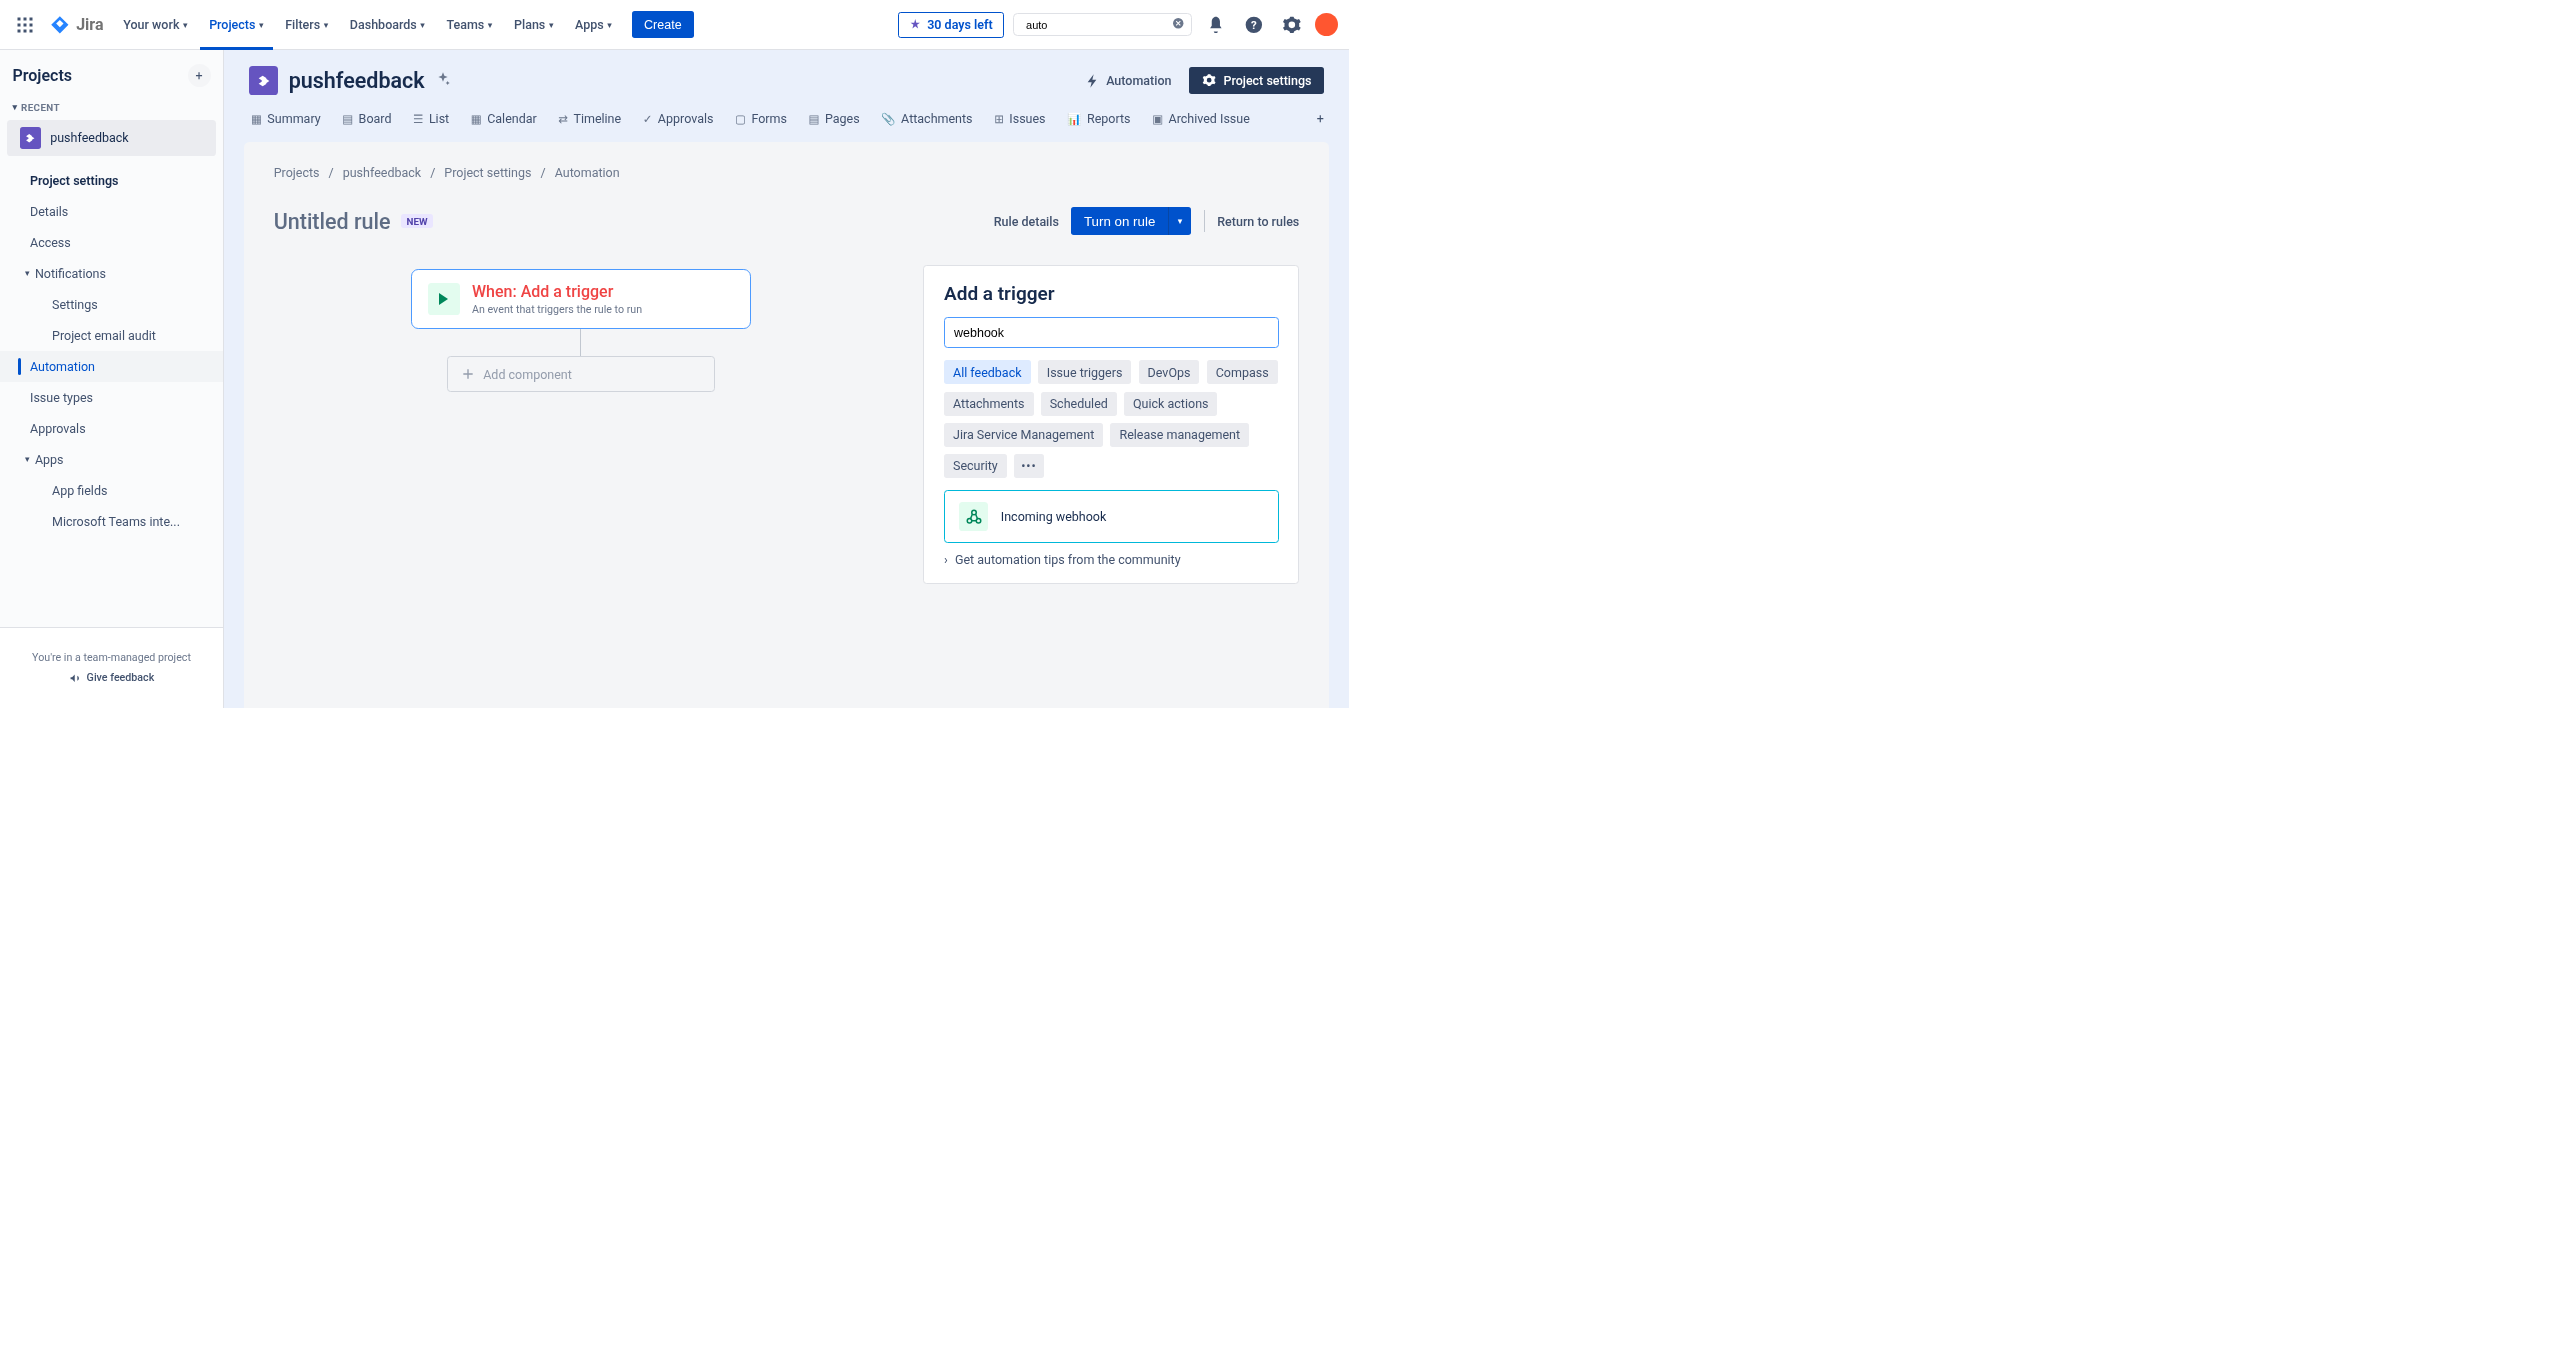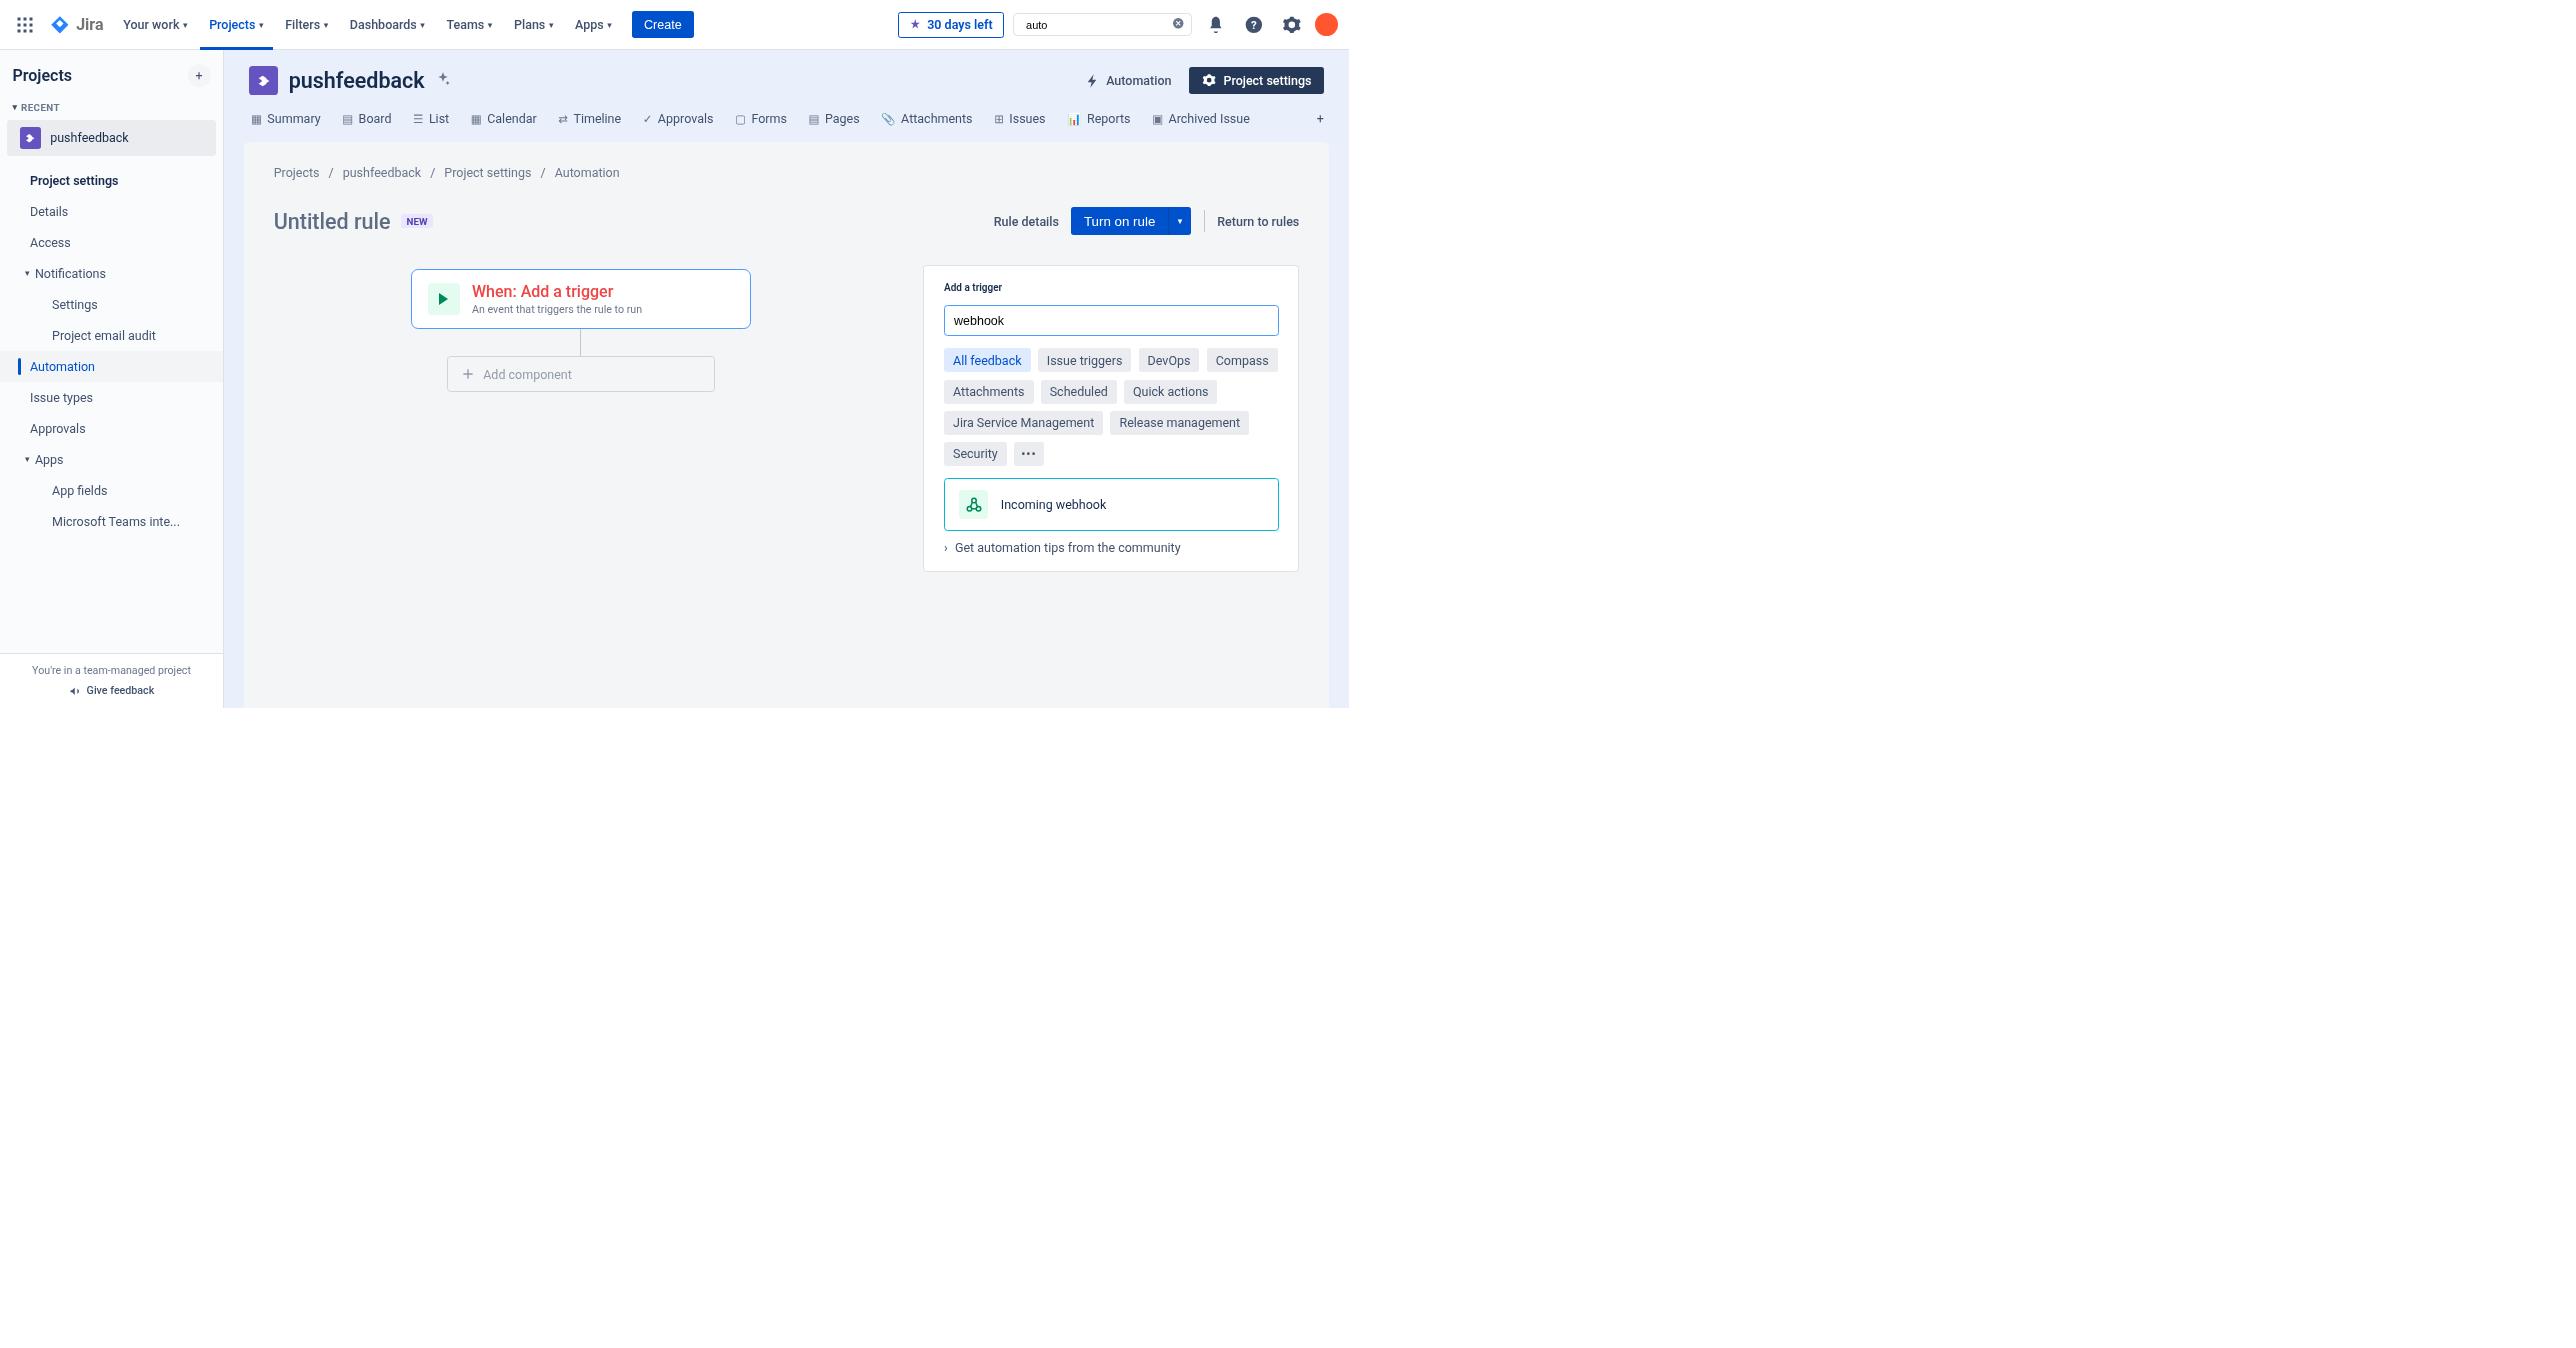--- a/index.html
+++ b/index.html
@@ -35,21 +35,21 @@
 .proj-item { display: flex; align-items: center; gap: 9px; padding: 7.2px 12.5px; background: #EBECF0; border-radius: 3.6px; margin: 1.8px 7.2px; cursor: pointer; }
 .proj-icon { width: 21.5px; height: 21.5px; background: #6554C0; border-radius: 2.7px; display: flex; align-items: center; justify-content: center; color: #fff; }
 .side-nav { padding: 7.2px 0; flex: 1; overflow-y: auto; }
 .side-item { padding: 8px 18px 8px 30px; color: #42526E; cursor: pointer; font-size: 12.5px; }
 .side-item.heading { font-weight: 600; color: #172B4D; padding-left: 30px; }
 .side-item.expandable { padding-left: 25px; display: flex; align-items: center; gap: 5.4px; }
 .side-item.sub { padding-left: 52px; }
 .side-item.active { color: #0052CC; position: relative; background: rgba(9,30,66,0.03); }
 .side-item.active::before { content: ""; position: absolute; left: 18px; top: 7.2px; bottom: 7.2px; width: 2.7px; background: #0052CC; border-radius: 1.8px; }
 .side-item.ellipsis { white-space: nowrap; overflow: hidden; text-overflow: ellipsis; }
-.sidebar-footer { border-top: 0.9px solid #DFE1E6; background: #fff; padding: 7px 0; }
+.sidebar-footer { border-top: 0.9px solid #DFE1E6; background: #fff; padding: 20px 0; }
 .sidebar-footer div { text-align: center; font-size: 10.7px; color: #6B778C; padding: 3.6px 0; cursor: pointer; }
 .sidebar-footer .feedback { color: #42526E; font-weight: 500; display: flex; align-items: center; justify-content: center; gap: 5.4px; }
 
 
 .main { flex: 1; background: #EAF0FB; display: flex; flex-direction: column; }
 .proj-header { padding: 16px 25px 0; display: flex; align-items: center; gap: 10.7px; }
 .proj-header .picon { width: 29px; height: 29px; background: #6554C0; border-radius: 3.6px; display: flex; align-items: center; justify-content: center; }
 .proj-header h1 { font-size: 21.5px; font-weight: 600; }
 .proj-header .refine { color: #6B778C; cursor: pointer; }
 .proj-header-right { margin-left: auto; display: flex; align-items: center; gap: 9px; }
@@ -80,21 +80,21 @@
 .canvas { flex: 1; display: flex; flex-direction: column; align-items: center; padding-top: 3.6px; }
 .trigger-card { width: 340px; border: 1.8px solid #4C9AFF; border-radius: 7.2px; background: #fff; padding: 12.5px 16px; display: flex; align-items: center; gap: 12.5px; cursor: pointer; }
 .trigger-icon { width: 32px; height: 32px; background: #E3FCEF; border-radius: 3.6px; display: flex; align-items: center; justify-content: center; }
 .trigger-icon .tri { width: 0; height: 0; border-top: 6.3px solid transparent; border-bottom: 6.3px solid transparent; border-left: 9.8px solid #00875A; }
 .trigger-title { font-weight: 500; color: #ef4444; font-size: 16px; }
 .trigger-sub { font-size: 10.7px; color: #6B778C; margin-top: 1.8px; }
 .connector { width: 1.8px; height: 27px; background: #C1C7D0; }
 .add-comp { width: 268px; border: 0.9px solid #C1C7D0; background: #F4F5F7; color: #6B778C; padding: 9px 12.5px; border-radius: 3.6px; display: flex; align-items: center; gap: 7.2px; cursor: pointer; font-size: 12.5px; justify-content: flex-start; opacity: 0.7; }
 
 .panel { width: 376px; background: #fff; border-radius: 3.6px; border: 0.9px solid #DFE1E6; padding: 16px 19.7px; }
-.panel h3 { font-size: 10px; font-weight: 600; margin-bottom: 12.5px; }
+.panel h3 { font-size: 19px; font-weight: 600; margin-bottom: 12.5px; }
 .panel-input { width: 100%; border: 1.8px solid #4C9AFF; border-radius: 3.6px; padding: 7.2px 9px; font-size: 12.5px; outline: none; margin-bottom: 12.5px; }
 .chips { display: flex; flex-wrap: wrap; gap: 7.2px; margin-bottom: 12.5px; }
 .chip { background: #EBECF0; color: #42526E; padding: 4.5px 9px; border-radius: 2.7px; font-size: 12.5px; cursor: pointer; }
 .chip.active { background: #DEEBFF; color: #0052CC; }
 .chip.more { padding: 4.5px 7.2px; letter-spacing: 0.9px; }
 .result-card { border: 1.8px solid #00B8D9; border-radius: 3.6px; padding: 10.7px 14.3px; display: flex; align-items: center; gap: 12.5px; cursor: pointer; margin-bottom: 9px; }
 .result-icon { width: 29px; height: 29px; background: #E3FCEF; border-radius: 3.6px; display: flex; align-items: center; justify-content: center; color: #00875A; }
 .tips-link { display: flex; align-items: center; gap: 7.2px; color: #42526E; cursor: pointer; font-size: 12.5px; margin-top: 3.6px; }
 </style>
 </head>

